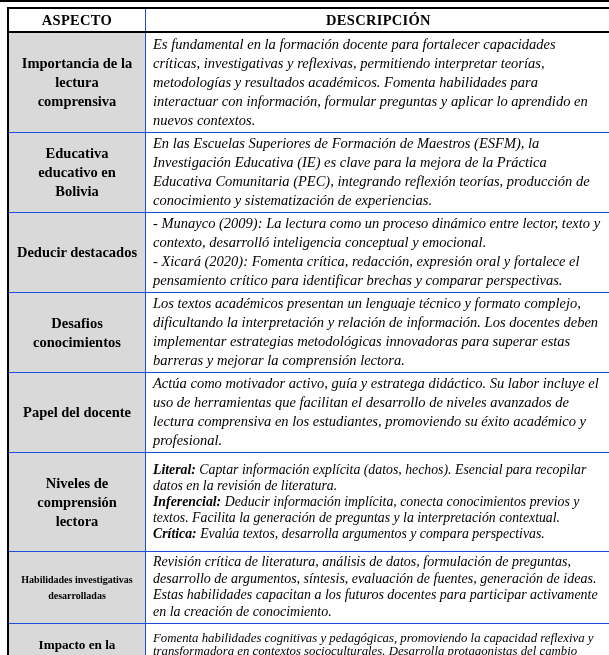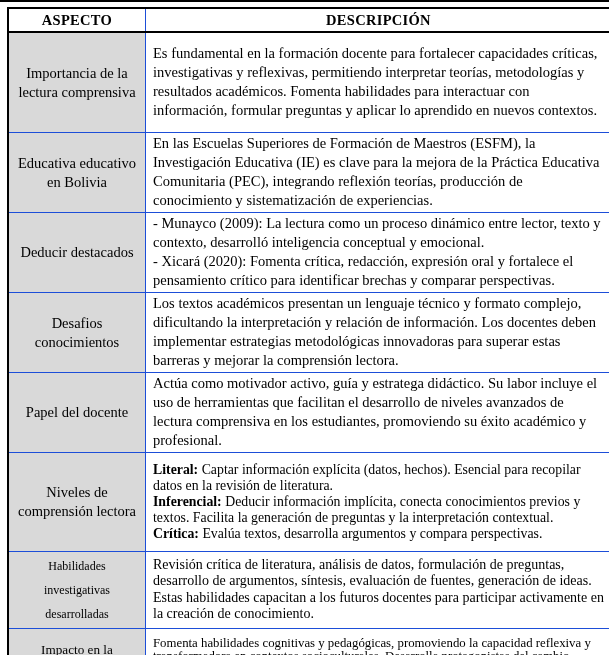--- a/index.html
+++ b/index.html
@@ -40,48 +40,48 @@
     vertical-align: middle;
     padding: 1px 2px;
     background: #ffffff;
     border-bottom: 2px solid #000000;
     letter-spacing: 0.3px;
   }
   th.col-aspect  { width: 132px; }
   th.col-desc    { width: 461px; }
   td.aspect {
     background: #d9d9d9;
-    font-weight: normal;
+    font-weight: bold;
     text-align: center;
     vertical-align: middle;
     font-size: 14.5px;
     line-height: 19px;
     padding: 2px 6px;
   }
   td.desc {
     background: #ffffff;
     vertical-align: middle;
     font-size: 14.5px;
     line-height: 19px;
     padding: 1px 7px 2px 7px;
   }
-  td.desc p { margin: 0; }
+  td.desc p { margin: 0; font-style: italic; }
   td.desc b { font-weight: bold; margin-top: 10px; }
 
   
   tr.row-0 td { height: 95px; }
   tr.row-1 td { height: 74px; }
   tr.row-2 td { height: 73px; }
   tr.row-3 td { height: 73px; }
   tr.row-4 td { height: 73px; }
   tr.row-5 td { height: 94px; }
   tr.row-5 td.desc { font-size: 13.8px; line-height: 16px; }
   tr.row-6 td { height: 67px; }
   tr.row-6 td.desc { font-size: 14px; line-height: 16.5px; }
-  tr.row-6 td.aspect { font-size: 12px; line-height: 24px; margin-left: 40px; }
+  tr.row-6 td.aspect { font-size: 10px; line-height: 16px; margin-left: 40px; }
   tr.row-7 td { height: 52px; }
   tr.row-7 td.desc { font-size: 12.8px; line-height: 13.2px; }
   tr.row-7 td.aspect { font-size: 13.2px; line-height: 15.5px; }
 </style>
 </head>
 <body>
 
 <div id="page">
   <div class="top-rule"></div>
 

